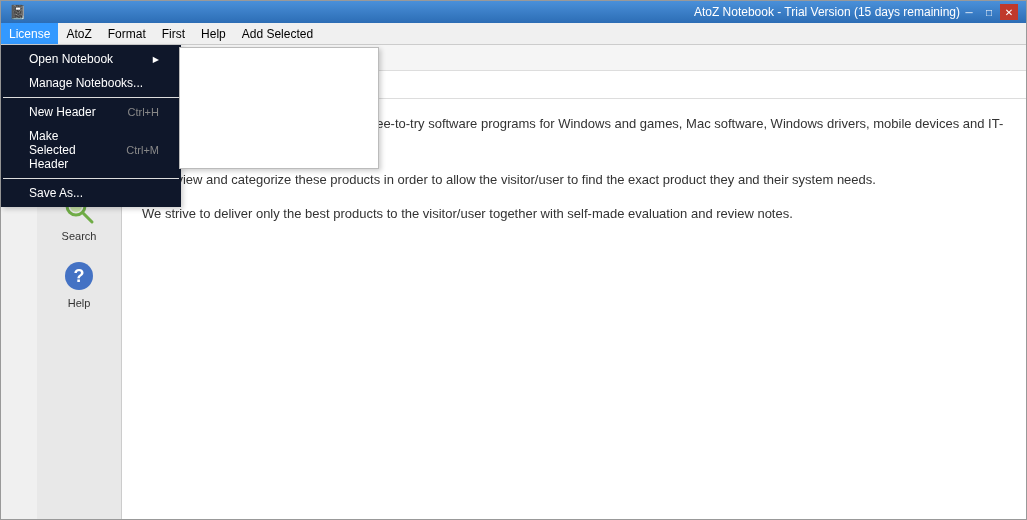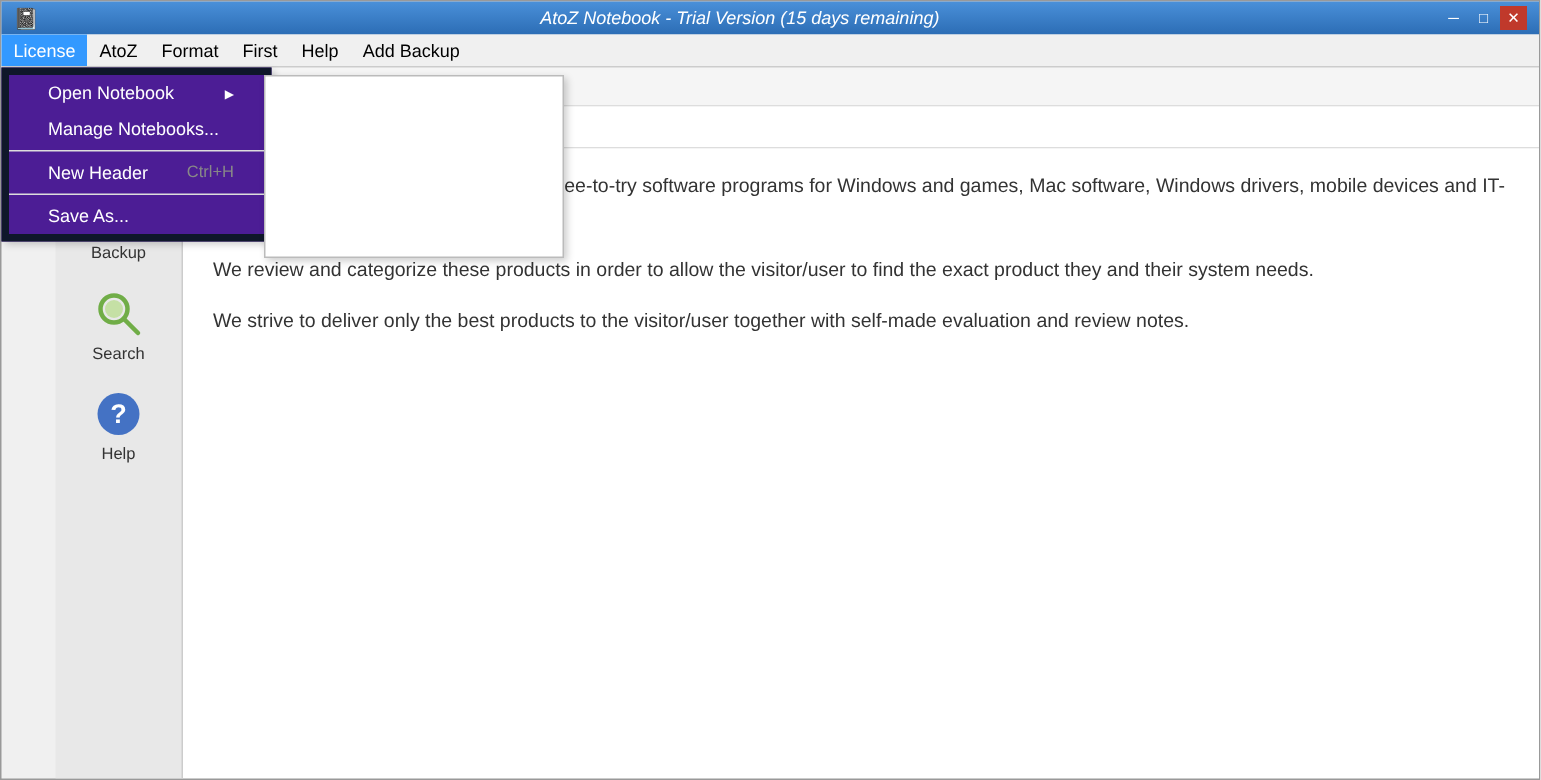--- a/index.html
+++ b/index.html
@@ -29,22 +29,21 @@
       display: flex;
       align-items: center;
       justify-content: space-between;
       padding: 0 8px;
       color: white;
       font-size: 12px;
       flex-shrink: 0;
     }
     .title-bar-title {
       flex: 1;
-      text-align: center;
-      font-style: italic;
+      text-align: right;
     }
     .title-bar-controls {
       display: flex;
       gap: 2px;
     }
     .title-btn {
       width: 18px;
       height: 16px;
       display: flex;
       align-items: center;
@@ -84,22 +83,22 @@
     .menu-item.active {
       background: #3399ff;
       color: white;
     }
 
     
     .dropdown {
       position: absolute;
       top: 22px;
       left: 0;
-      background: #4c1d95;
-      border: 5px solid #0f172a;
+      background: #0f172a;
+      border: 2px solid #0f172a;
       box-shadow: 2px 2px 5px rgba(0,0,0,0.2);
       z-index: 1000;
       min-width: 180px;
     }
     .dropdown-item {
       padding: 5px 20px 5px 26px;
       cursor: pointer;
       display: flex;
       align-items: center;
       justify-content: space-between;
@@ -293,40 +292,44 @@
           </div>
         </div>
         <div class="dropdown-item">
           <span>Manage Notebooks...</span>
         </div>
         <div class="dropdown-divider"></div>
         <div class="dropdown-item">
           <span>New Header</span>
           <span class="shortcut">Ctrl+H</span>
         </div>
+        <div class="dropdown-item">
+          <span>Make Selected Header</span>
+          <span class="shortcut">Ctrl+M</span>
+        </div>
         <div class="dropdown-divider"></div>
         <div class="dropdown-item">
           <span>Save As...</span>
         </div>
       </div>
     </div>
     <div class="menu-item">
       <span>AtoZ</span>
     </div>
     <div class="menu-item">
       <span>Format</span>
     </div>
     <div class="menu-item">
       <span>First</span>
     </div>
     <div class="menu-item">
       <span>Help</span>
     </div>
     <div class="menu-item">
-      <span>Add Backup</span>
+      <span>Add Selected</span>
     </div>
   </div>
 
   <div class="main-area">
 
     <div class="sidebar">
       <div class="sidebar-btn">
         <svg class="sidebar-icon" viewBox="0 0 36 36">
           <rect x="4" y="6" width="28" height="24" rx="2" fill="#5b9bd5"></rect>
           <rect x="6" y="8" width="24" height="20" rx="1" fill="#dce9f7"></rect>

